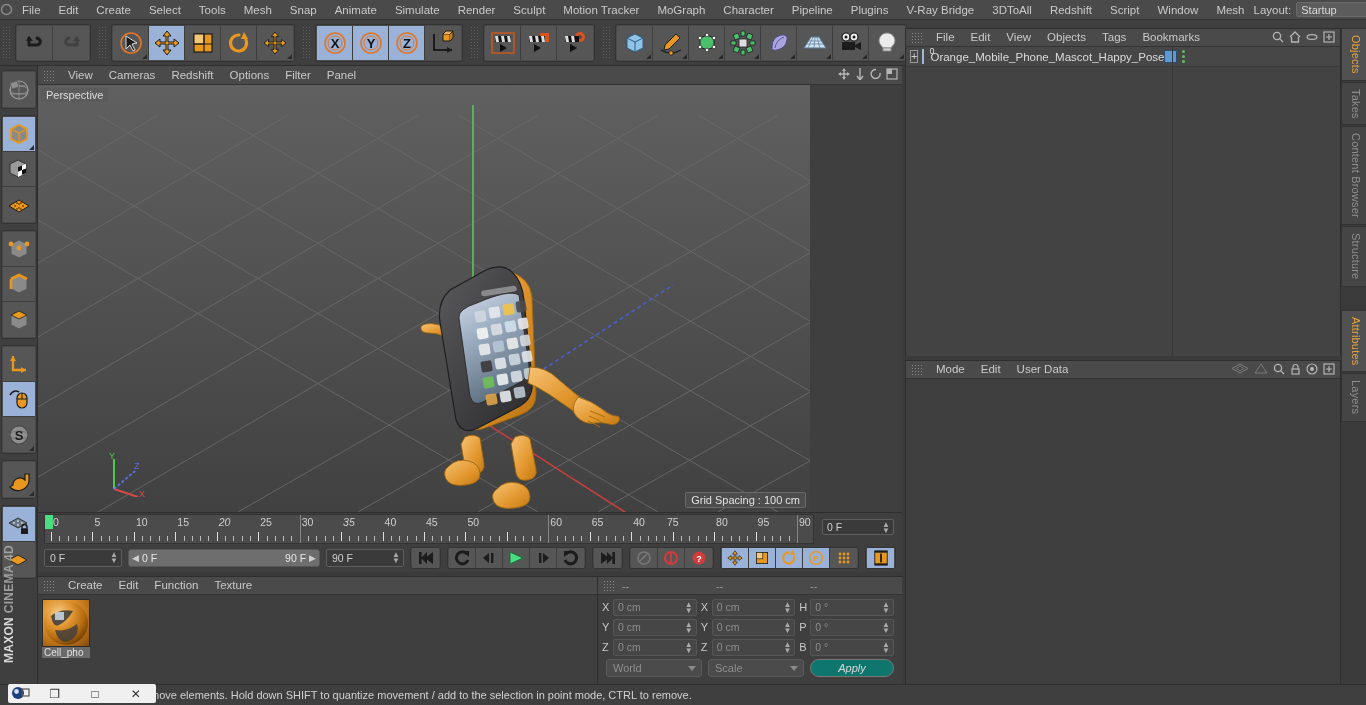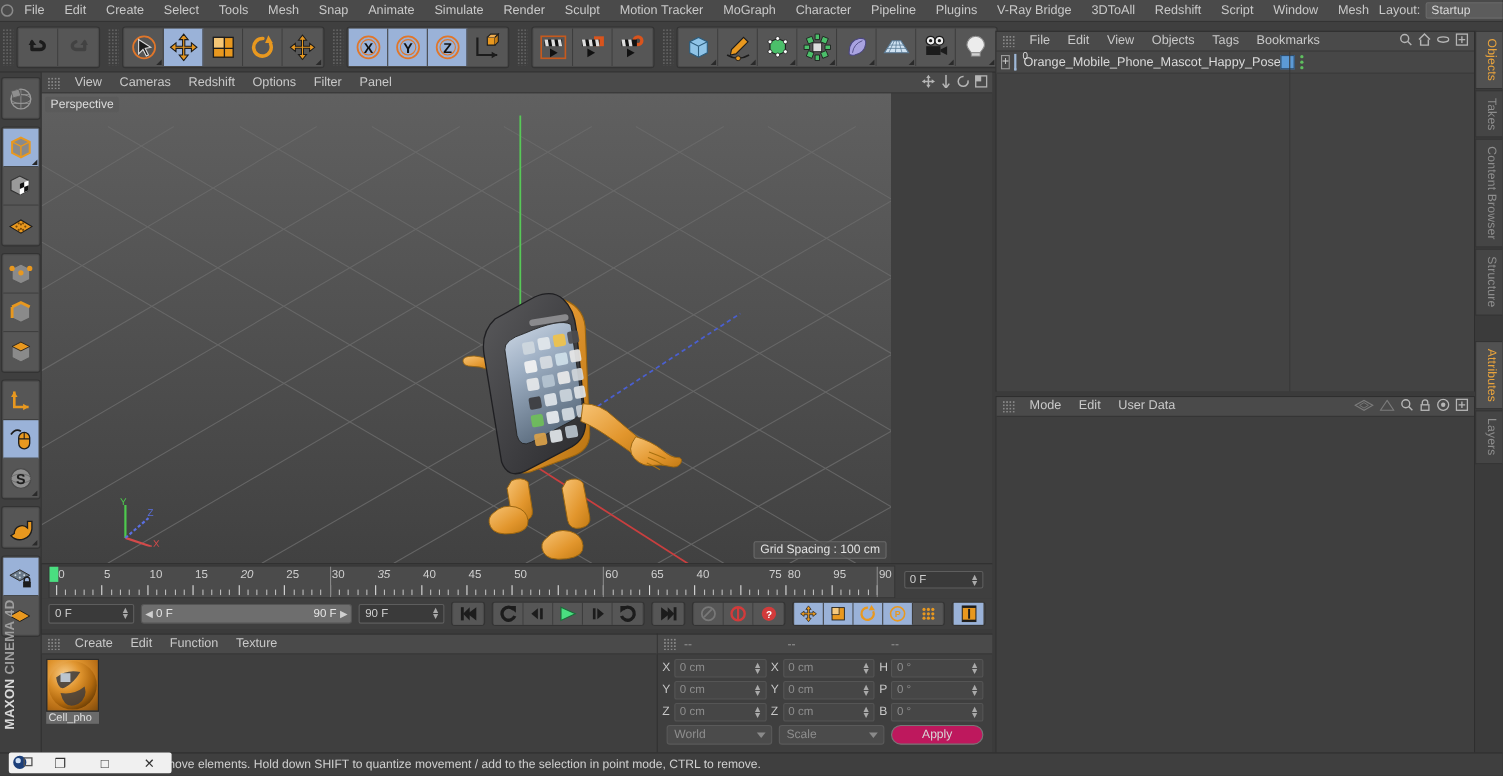--- a/index.html
+++ b/index.html
@@ -220,23 +220,23 @@
     flex: 1; height: 18px; background: #4b4b4b; border: 1px solid #5a5a5a; border-radius: 3px;
     display: flex; align-items: center; padding: 0 6px; font-size: 11px; color: #8e8e8e;
     position: relative;
   }
   .drop .caret {
     position: absolute; right: 5px; top: 6px; width: 0; height: 0;
     border-left: 4px solid transparent; border-right: 4px solid transparent;
     border-top: 5px solid #8a8a8a;
   }
   .apply-btn {
-    flex: 1; height: 18px; background: #be185d; border: 1px solid #777; border-radius: 9px;
+    flex: 1; height: 18px; background: #0f766e; border: 1px solid #777; border-radius: 9px;
     display: flex; align-items: center; justify-content: center;
-    font-size: 11px; color: #d8d8d8;
+    font-size: 11px; color: #d8d8d8; font-style: italic;
   }
 
   
   .objpanel {
     position: absolute; left: 905px; top: 28px; width: 436px; height: 328px;
     background: #3f3f3f; border: 1px solid #2e2e2e;
   }
   .panel-menubar {
     height: 18px; background: #4a4a4a; display: flex; align-items: center;
     border-bottom: 1px solid #333;
@@ -957,21 +957,21 @@
         <div class="tl-tick-label" style="left: 215.222px;">25</div>
         <div class="tl-tick-label" style="left: 256.667px;">30</div>
         <div class="tl-tick-label" style="left: 298.111px; font-style: italic;">35</div>
         <div class="tl-tick-label" style="left: 339.556px;">40</div>
         <div class="tl-tick-label" style="left: 381px;">45</div>
         <div class="tl-tick-label" style="left: 422.444px;">50</div>
         <div class="tl-tick-label" style="left: 463.889px; margin-top: 28px;">55</div>
         <div class="tl-tick-label" style="left: 505.333px;">60</div>
         <div class="tl-tick-label" style="left: 546.778px;">65</div>
         <div class="tl-tick-label" style="left: 588.222px;">40</div>
-        <div class="tl-tick-label" style="left: 654px;">75</div>
+        <div class="tl-tick-label" style="left: 622px;">75</div>
         <div class="tl-tick-label" style="left: 671.111px;">80</div>
         <div class="tl-tick-label" style="left: 712.556px;">95</div>
         <div class="tl-tick-label" style="left: 754px;">90</div>
         <div class="tl-vline" style="left: 254.667px;"></div>
         <div class="tl-vline" style="left: 503.333px;"></div>
         <div class="tl-vline" style="left: 752px;"></div>
         <div class="tl-playhead" style="left: -2px;"></div>
       </div>
     <div class="tl-framefield">
       <span>0 F</span>

